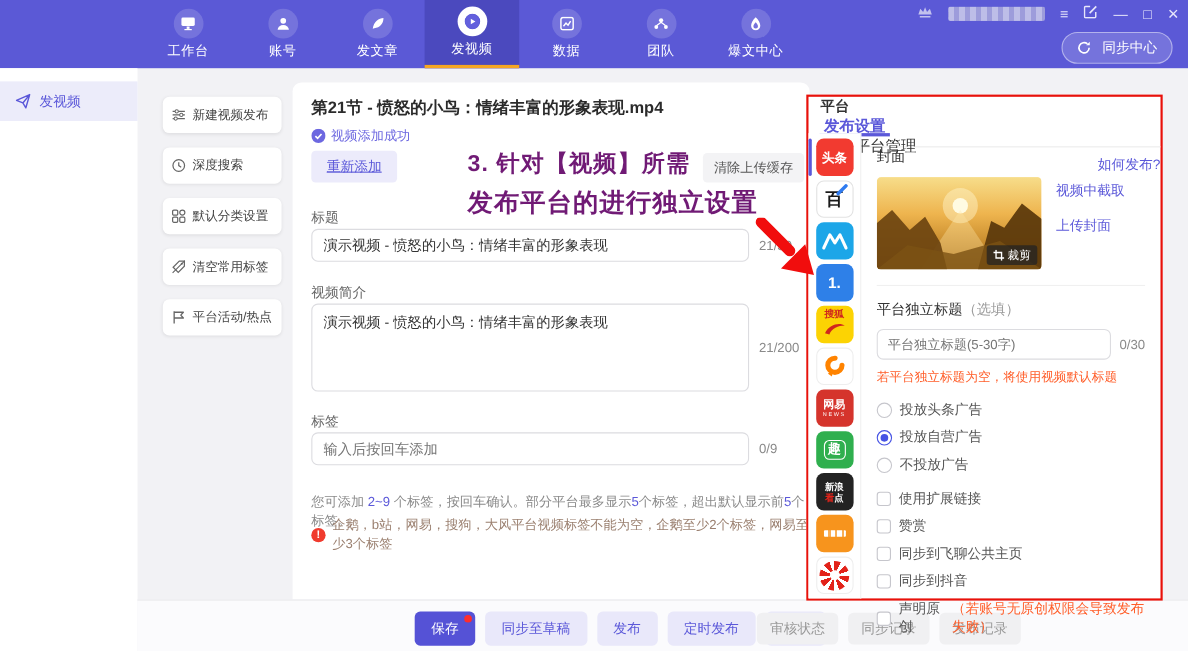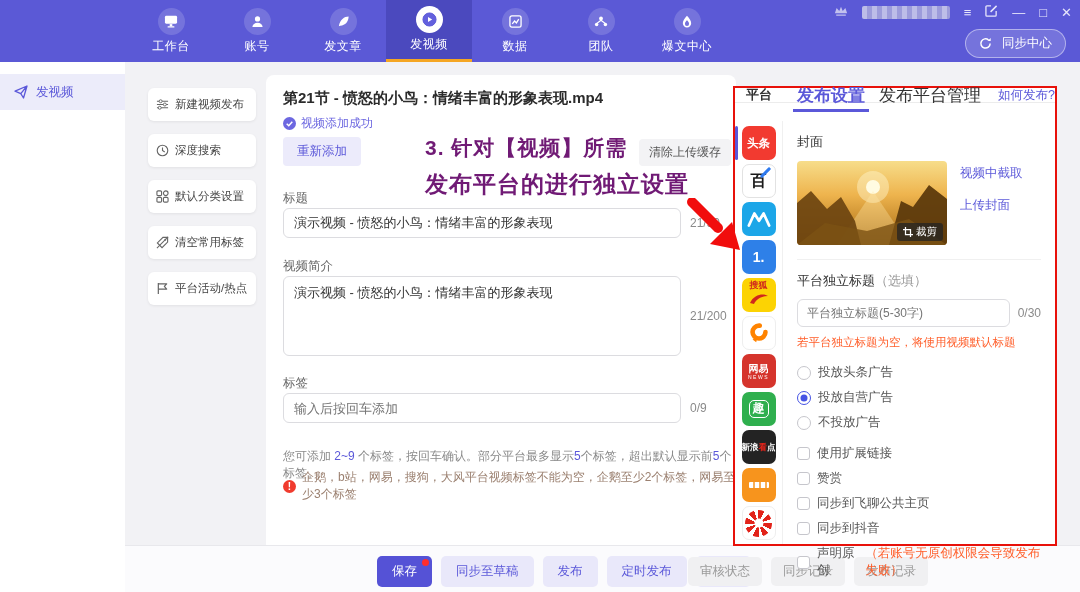--- a/index.html
+++ b/index.html
@@ -26,21 +26,21 @@
   .side-item.active { background:#ececfa; color:#5b58d9; }
 
   
   .tools { position:absolute; left:148px; top:88px; width:108px; display:flex; flex-direction:column; gap:13px; }
   .tool-btn { height:33px; background:#fff; border:none; border-radius:6px; box-shadow:0 1px 3px rgba(0,0,0,.07); display:flex; align-items:center; gap:6px; padding:0 8px; font-size:11.5px; color:#444; cursor:pointer; white-space:nowrap; font-family:inherit; }
 
   
   .main { position:absolute; left:266px; top:75px; width:470px; height:470px; background:#fff; border-radius:8px 8px 0 0; }
   .filename { position:absolute; left:17px; top:14px; font-size:15px; font-weight:700; color:#2b2b2b; }
   .status { position:absolute; left:17px; top:40px; display:flex; align-items:center; gap:5px; color:#6c67e0; font-size:12px; }
-  .readd { position:absolute; left:17px; top:62px; background:#ecebfb; color:#5b58d9; border:none; border-radius:4px; font-size:12.5px; padding:6px 14px; cursor:pointer; font-family:inherit; }
+  .readd { position:absolute; left:17px; top:62px; background:#ecebfb; color:#5b58d9; border:none; border-radius:4px; font-size:12.5px; padding:6px 14px; cursor:pointer; font-family:inherit;text-decoration:underline; }
   .clearcache { position:absolute; right:5px; top:64px; background:#f3f3f5; color:#555; border:none; border-radius:4px; font-size:12px; padding:5px 10px; cursor:pointer; font-family:inherit; }
   .f-label { position:absolute; left:17px; font-size:12.5px; color:#666; }
   .f-row { position:absolute; left:17px; display:flex; align-items:center; gap:9px; }
   .f-input { width:398px; height:30px; border:1px solid #dcdce0; border-radius:6px; padding:0 10px; font-size:13px; color:#333; font-family:inherit; outline:none; }
   .f-area { width:398px; height:80px; border:1px solid #dcdce0; border-radius:6px; padding:7px 10px; font-size:13px; color:#333; font-family:inherit; resize:none; outline:none; }
   .counter { font-size:12px; color:#8a8a8a; white-space:nowrap; }
   .hint { position:absolute; left:17px; top:373px; font-size:12px; color:#8a8a8a; }
   .hl { color:#5b58d9; }
   .warn { position:absolute; left:17px; top:394px; display:flex; align-items:center; gap:6px; font-size:12px; color:#9b8070; }
   .warn-ic { width:13px; height:13px; border-radius:50%; background:#f03b2e; color:#fff; font-size:10px; font-weight:700; display:grid; place-items:center; flex:0 0 13px; }
@@ -50,23 +50,23 @@
   .f-actions { position:absolute; left:205px; top:10px; display:flex; gap:9px;padding-left:47px; }
   .btn { border:none; border-radius:5px; font-size:12.5px; padding:7px 15px; cursor:pointer; font-family:inherit; }
   .btn.primary { background:#5552d6; color:#fff; position:relative; }
   .btn.primary .dot { position:absolute; right:3px; top:3px; width:7px; height:7px; border-radius:50%; background:#ff2d2d; }
   .btn.soft { background:#e9e8fa; color:#5b58d9; }
   .f-records { position:absolute; left:563px; top:11px; display:flex; gap:9px; }
   .btn.gray { background:#f0f0f2; color:#9a9a9a; padding:6px 12px; }
 
   
   .panel { position:absolute; left:733px; top:86px; width:324px; height:460px; background:#fff; border:2px solid #e8110a; }
-  .p-header { position:absolute; left:0; top:0; right:0; height:15px; border-bottom:1px solid #ececec; display:flex; align-items:center; }
+  .p-header { position:absolute; left:0; top:0; right:0; height:46px; border-bottom:1px solid #ececec; display:flex; align-items:flex-start;flex-direction:column; }
   .p-rail-title { width:48px; text-align:center; font-size:13px; font-weight:700; color:#333; }
-  .p-tab { font-size:17px; color:#333; margin-left:14px; height:33px; display:flex; align-items:center; position:relative; cursor:pointer; }
+  .p-tab { font-size:14px; color:#333; margin-left:14px; height:33px; display:flex; align-items:center; position:relative; cursor:pointer; }
   .p-tab.active { color:#5b58d9; font-weight:700; }
   .p-tab.active::after { content:""; position:absolute; left:-4px; right:-4px; bottom:0; height:3px; background:#5b58d9; }
   .p-help { margin-left:auto; font-size:12.5px; color:#5b58d9; cursor:pointer; }
 
   .rail { position:absolute; left:0; top:33px; bottom:0; width:48px; border-right:1px solid #f0f0f0; display:flex; flex-direction:column; align-items:center; padding-top:5px; gap:4px; background:#fff; }
   .pi { position:relative; width:34px; height:34px; border-radius:7px; display:grid; place-items:center; cursor:pointer; overflow:hidden; flex:0 0 34px; }
   .pi.active::before { content:""; position:absolute; left:0; top:0; width:3px; height:34px; background:#5b58d9; }
   .pi.active { overflow:visible; }
   .pi.active::before { left:-7px; border-radius:2px; }
   .pi-toutiao { background:#f23a30; color:#fff; font-size:11.5px; font-weight:700; }
@@ -74,21 +74,21 @@
   .pi-baijia .pen { position:absolute; right:3px; top:6px; width:13px; height:3px; background:#2f7bf0; transform:rotate(-45deg); border-radius:1px; }
   .pi-dayu { background:#1ca6e8; }
   .pi-yidian { background:#2e80e8; color:#fff; font-size:14px; font-weight:800; }
   .pi-sohu { background:#fcd303; flex-direction:column; display:flex; align-items:center; justify-content:flex-start; padding-top:3px; }
   .pi-sohu .t { font-size:9px; font-weight:800; color:#d0271d; line-height:1; }
   .pi-netease { background:#d5342c; display:flex; flex-direction:column; align-items:center; justify-content:center; }
   .pi-netease .t { color:#fff; font-size:10px; font-weight:800; line-height:1.1; }
   .pi-netease .s { color:#fff; font-size:5px; letter-spacing:1.5px; }
   .pi-qu { background:#2faf4e; }
   .pi-qu .t { border:1.5px solid #fff; border-radius:5px; color:#fff; font-size:12px; font-weight:700; padding:1px 3px; line-height:1.1; }
-  .pi-sina { background:#232323; display:flex; flex-direction:row; align-items:center; justify-content:center; }
+  .pi-sina { background:#232323; display:flex; flex-direction:column; align-items:center; justify-content:center; }
   .pi-sina .t { color:#fff; font-size:8.5px; font-weight:700; line-height:1.2; }
   .pi-sina .t .red { color:#e2231a; }
   .pi-orangemedia { background:#f7941d; display:flex; align-items:center; justify-content:center; }
   .pi-orangemedia .bar { width:20px; height:6px; border-radius:1px; background:repeating-linear-gradient(90deg,#fff 0 4px,rgba(255,255,255,.25) 4px 6px); }
   .pi-dafeng { background:#fff; border:1px solid #eee; }
   .pinwheel { width:27px; height:27px; border-radius:50%; background:repeating-conic-gradient(#e2231a 0 26deg,#fff 26deg 45deg); position:relative; }
   .pinwheel::after { content:""; position:absolute; left:50%; top:50%; width:9px; height:9px; transform:translate(-50%,-50%); border-radius:50%; background:#fff; }
 
   .p-body { position:absolute; left:48px; top:33px; right:0; bottom:0; padding:12px 14px; }
   .p-label { font-size:13px; color:#333; }

